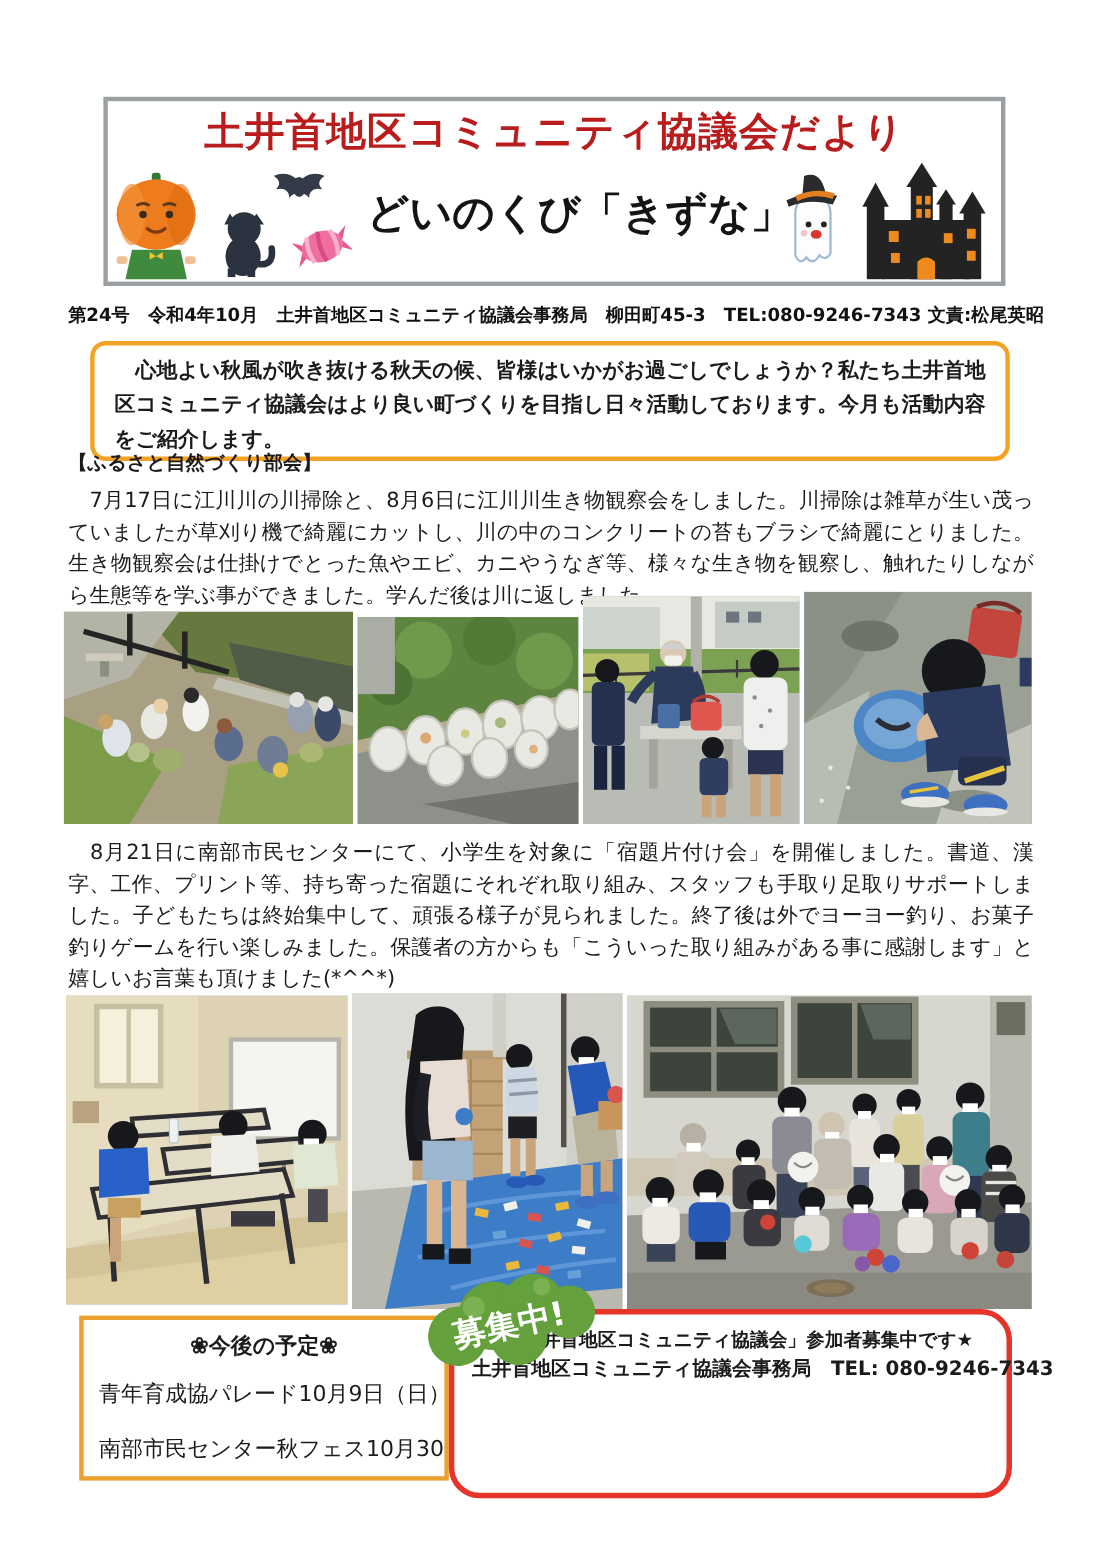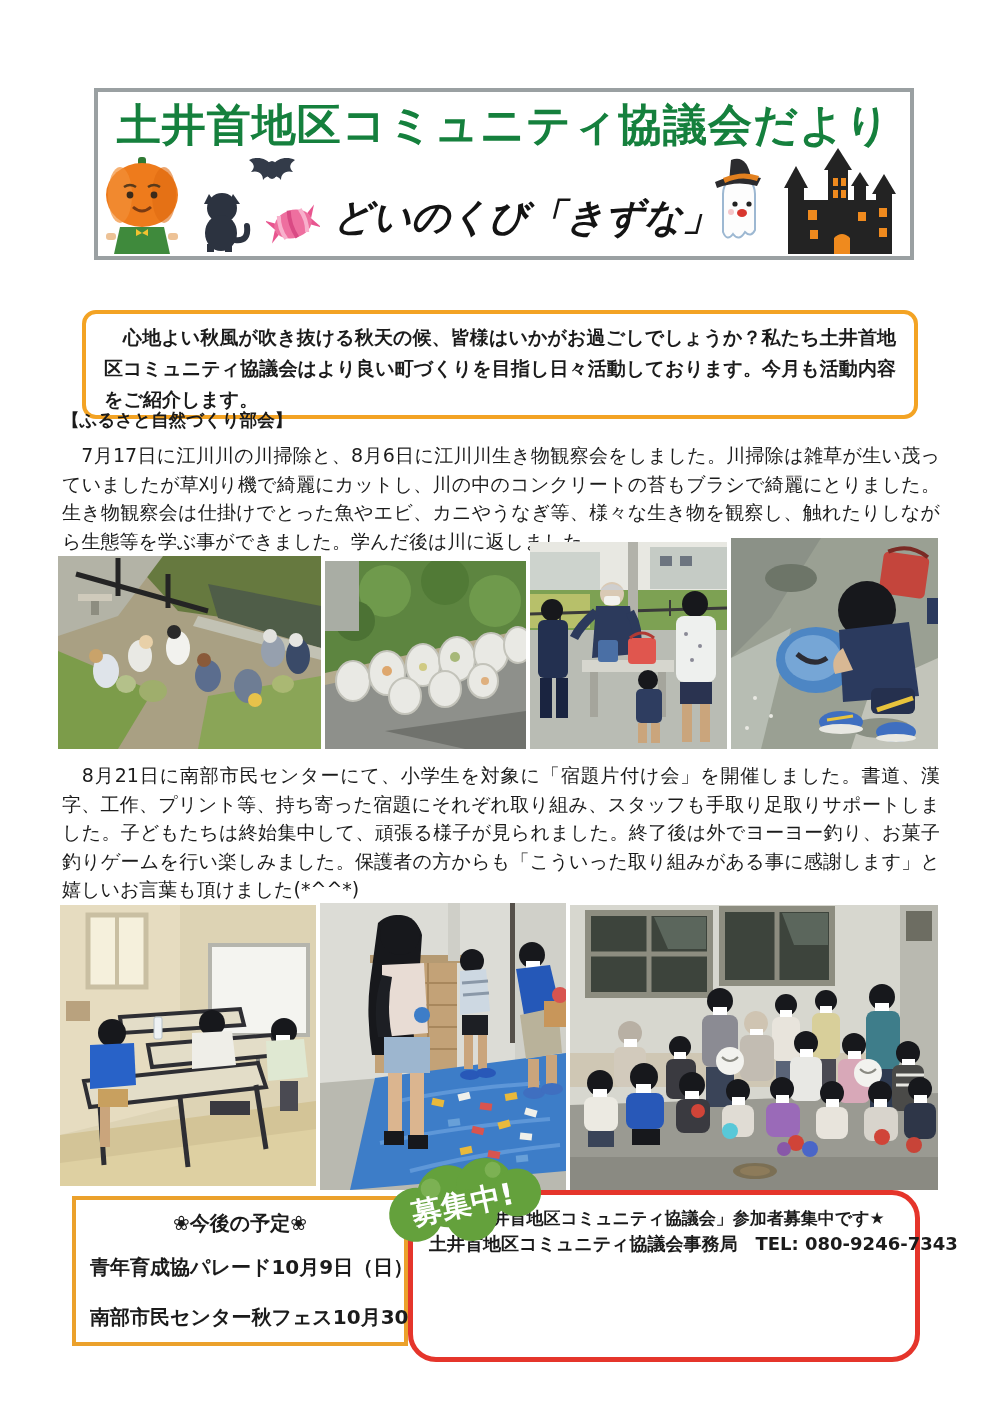--- a/index.html
+++ b/index.html
@@ -1,44 +1,44 @@
 <!DOCTYPE html>
 <html><head>
 <meta charset="utf-8">
 <style>
   html,body{margin:0;padding:0;background:#e8e8e8;}
   #page{position:relative;width:1000px;height:1414px;margin:0 auto;background:#fff;
         font-family:"DejaVu Sans","Liberation Sans",sans-serif;color:#1b1b1b;overflow:hidden;}
   .abs{position:absolute;}
   
   #banner{left:94px;top:88px;width:812px;height:164px;border:4px solid #9aa0a2;background:#fff;}
-  #banner-title1{top:4px;left:0;width:100%;text-align:center;font-size:44px;font-weight:bold;color:#15803d;letter-spacing:1px;white-space:nowrap;}
-  #banner-title2{top:100px;left:169px;width:520px;text-align:center;font-size:38px;font-weight:bold;color:#141414;white-space:nowrap;font-style:italic;}
+  #banner-title1{top:4px;left:0;width:100%;text-align:center;font-size:36px;font-weight:bold;color:#b91c1c;letter-spacing:1px;white-space:nowrap;}
+  #banner-title2{top:76px;left:169px;width:520px;text-align:center;font-size:38px;font-weight:bold;color:#141414;white-space:nowrap;}
   .deco{position:absolute;}
   
   #issueline{left:62px;top:276px;width:880px;font-size:16.5px;font-weight:bold;white-space:nowrap;color:#111;}
   
   #introbox{left:82px;top:310px;width:836px;height:109px;border:4px solid #f3a324;border-radius:14px;
             box-sizing:border-box;padding:8px 18px 0 18px;font-size:19px;font-weight:600;line-height:31px;text-align:justify;}
   
   #heading1{left:62px;top:408px;font-size:17.5px;font-weight:bold;}
   .para{left:62px;top:0;width:878px;font-size:19px;line-height:28.5px;text-align:justify;}
   #para1{top:441px;}
   #para2{top:761px;}
   
   .prow{display:flex;gap:4px;align-items:flex-end;}
   #row1{left:58px;top:537px;width:882px;height:212px;}
   #row2{left:60px;top:903px;width:880px;height:287px;align-items:flex-start;}
   figure.ph{margin:0;padding:0;overflow:hidden;background:#ccc;}
   figure.ph svg{display:block;width:100%;height:100%;}
   
   #schedbox{left:72px;top:1196px;width:336px;height:150px;border:4px solid #eba12b;background:#fff;
             box-sizing:border-box;padding:10px 14px 0 14px;z-index:1;}
-  #sched-title{text-align:center;font-size:20px;font-weight:bold;}
-  .sched-row{display:flex;justify-content:space-between;font-size:20px;font-weight:bold;white-space:nowrap;}
+  #sched-title{text-align:center;font-size:20px;font-weight:bold;font-family:Liberation Serif, serif;}
+  .sched-row{display:flex;justify-content:space-between;font-size:20px;font-weight:normal;white-space:nowrap;}
   #sched-row1{margin-top:17px;}
   #sched-row2{margin-top:23px;}
   
   #recruitbox{left:408px;top:1190px;width:512px;height:172px;border:5px solid #e5352b;border-radius:28px;
               background:#fff;box-sizing:border-box;padding:12px 16px 0 16px;z-index:2;}
   #recruit-title{text-align:center;font-size:17px;font-weight:bold;white-space:nowrap;}
   #recruit-body{margin-top:6px;text-align:center;font-size:19px;font-weight:bold;line-height:30px;}
   #recruit-contact{margin-top:2px;text-align:center;font-size:18px;font-weight:bold;white-space:nowrap;}
   
   #badge{left:384px;top:1150px;width:160px;height:92px;z-index:5;transform:rotate(-8deg);}
@@ -124,20 +124,21 @@
         <rect x="61" y="42" width="5" height="8" fill="#ef8a1e"></rect>
       <rect x="28" y="62" width="9" height="10" fill="#ef8a1e"></rect>
         <rect x="30" y="82" width="8" height="9" fill="#ef8a1e"></rect>
       <rect x="78" y="64" width="8" height="9" fill="#ef8a1e"></rect>
         <rect x="99" y="60" width="8" height="9" fill="#ef8a1e"></rect>
       <rect x="99" y="80" width="8" height="9" fill="#ef8a1e"></rect>
       <path d="M54 106 l0 -16 q8 -8 16 0 l0 16 Z" fill="#ef8a1e"></path>
     </svg>
   </div>
 
+  <div id="issueline" class="abs">第24号　令和4年10月　土井首地区コミュニティ協議会事務局　柳田町45-3　TEL:080-9246-7343 文責:松尾英昭</div>
 
   <div id="introbox" class="abs">
     <span>　心地よい秋風が吹き抜ける秋天の候、皆様はいかがお過ごしでしょうか？私たち土井首地区コミュニティ協議会はより良い町づくりを目指し日々活動しております。今月も活動内容をご紹介します。</span>
   </div>
 
   <div id="heading1" class="abs">【ふるさと自然づくり部会】</div>
   <div id="para1" class="abs para">　7月17日に江川川の川掃除と、8月6日に江川川生き物観察会をしました。川掃除は雑草が生い茂っていましたが草刈り機で綺麗にカットし、川の中のコンクリートの苔もブラシで綺麗にとりました。生き物観察会は仕掛けでとった魚やエビ、カニやうなぎ等、様々な生き物を観察し、触れたりしながら生態等を学ぶ事ができました。学んだ後は川に返しました。</div>
 
   <div id="row1" class="abs prow">
 

